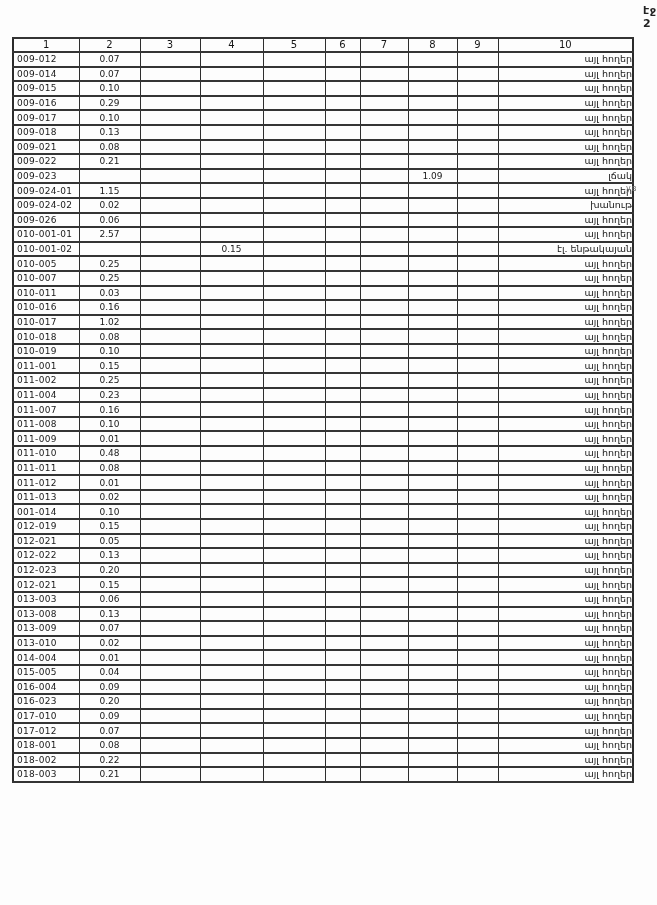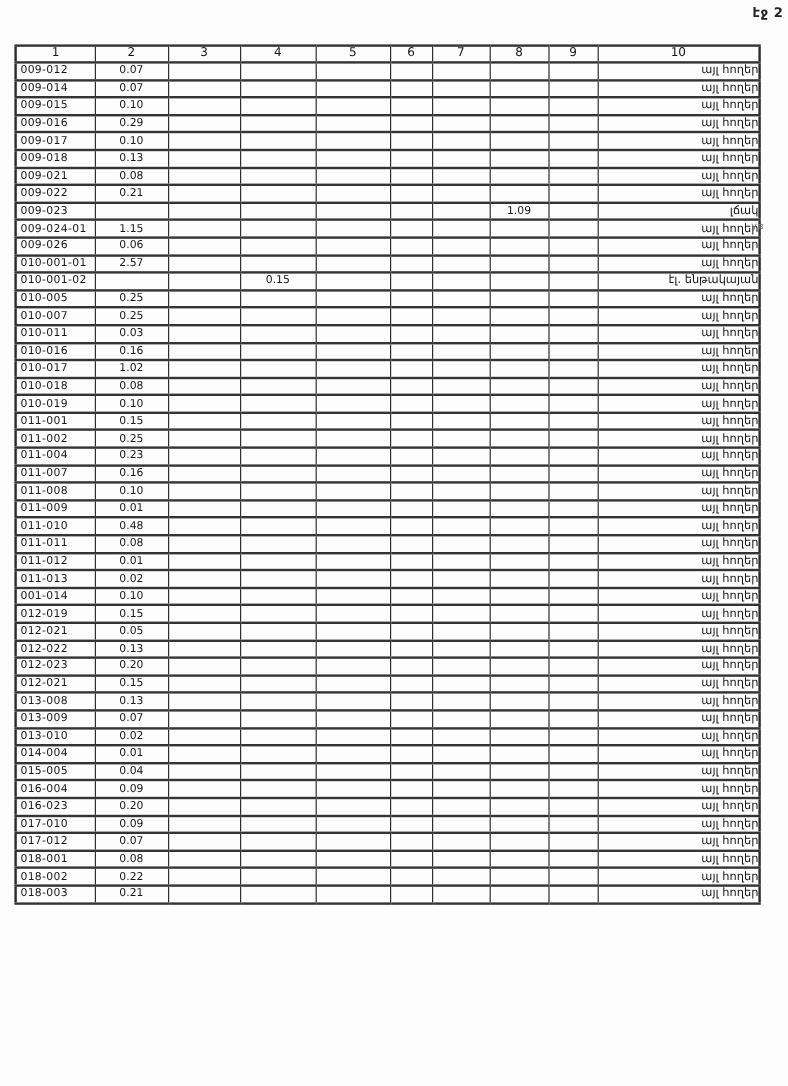--- a/index.html
+++ b/index.html
@@ -6,21 +6,21 @@
   body {
     width: 657px; height: 905px;
     background: #fdfdfd;
     position: relative;
     font-family: "DejaVu Sans", sans-serif;
     color: #1e1e1e;
     overflow: hidden;
   }
   .page-label {
     position: absolute;
-    top: 4px; left: 600px;
+    top: 4px; left: 616px;
     font-size: 11px;
     font-weight: bold;
     letter-spacing: 0.5px;
     color: #222;
     padding-left: 27px;
   }
   table.grid {
     position: absolute;
     left: 12px; top: 37px;
     width: 620px;
@@ -210,20 +210,32 @@
         <td class="c2"></td>
         <td class="c3"></td>
         <td class="c4"></td>
         <td class="c5"></td>
         <td class="c6"></td>
         <td class="c7"></td>
         <td class="c8"></td>
         <td class="c9">այլ հողեր</td>
       </tr>
       <tr>
+        <td class="c0">009-024-02</td>
+        <td class="c1">0.02</td>
+        <td class="c2"></td>
+        <td class="c3"></td>
+        <td class="c4"></td>
+        <td class="c5"></td>
+        <td class="c6"></td>
+        <td class="c7"></td>
+        <td class="c8"></td>
+        <td class="c9">խանութ</td>
+      </tr>
+      <tr>
         <td class="c0">009-026</td>
         <td class="c1">0.06</td>
         <td class="c2"></td>
         <td class="c3"></td>
         <td class="c4"></td>
         <td class="c5"></td>
         <td class="c6"></td>
         <td class="c7"></td>
         <td class="c8"></td>
         <td class="c9">այլ հողեր</td>
@@ -512,20 +524,32 @@
         <td class="c4"></td>
         <td class="c5"></td>
         <td class="c6"></td>
         <td class="c7"></td>
         <td class="c8"></td>
         <td class="c9">այլ հողեր</td>
       </tr>
       <tr>
         <td class="c0">012-021</td>
         <td class="c1">0.15</td>
+        <td class="c2"></td>
+        <td class="c3"></td>
+        <td class="c4"></td>
+        <td class="c5"></td>
+        <td class="c6"></td>
+        <td class="c7"></td>
+        <td class="c8"></td>
+        <td class="c9">այլ հողեր</td>
+      </tr>
+      <tr>
+        <td class="c0">013-003</td>
+        <td class="c1">0.06</td>
         <td class="c2"></td>
         <td class="c3"></td>
         <td class="c4"></td>
         <td class="c5"></td>
         <td class="c6"></td>
         <td class="c7"></td>
         <td class="c8"></td>
         <td class="c9">այլ հողեր</td>
       </tr>
       <tr>

